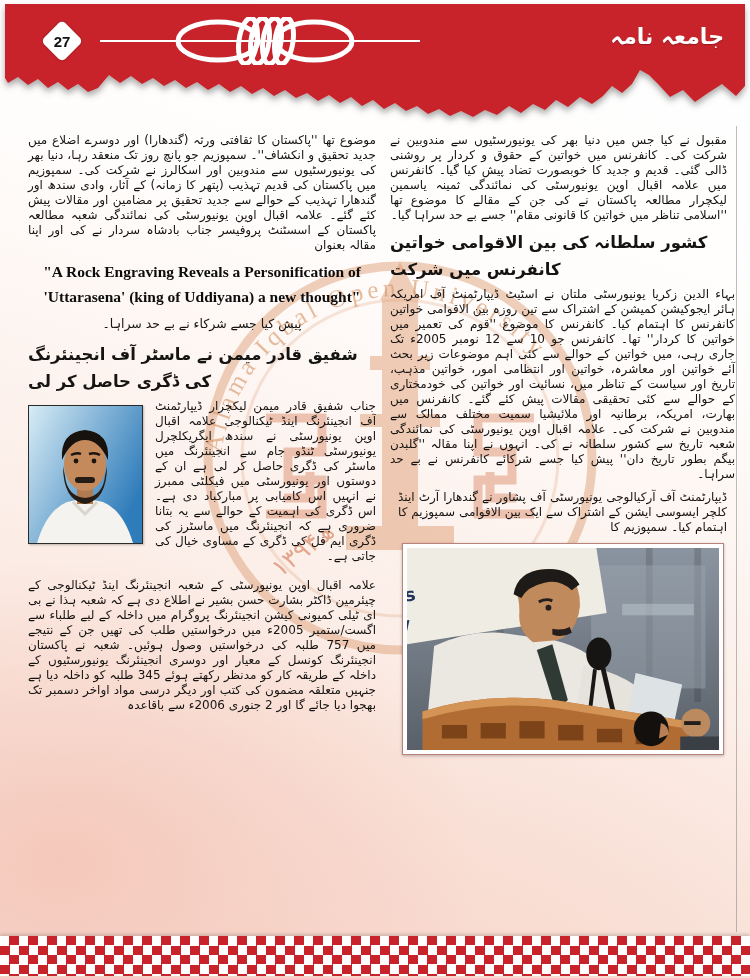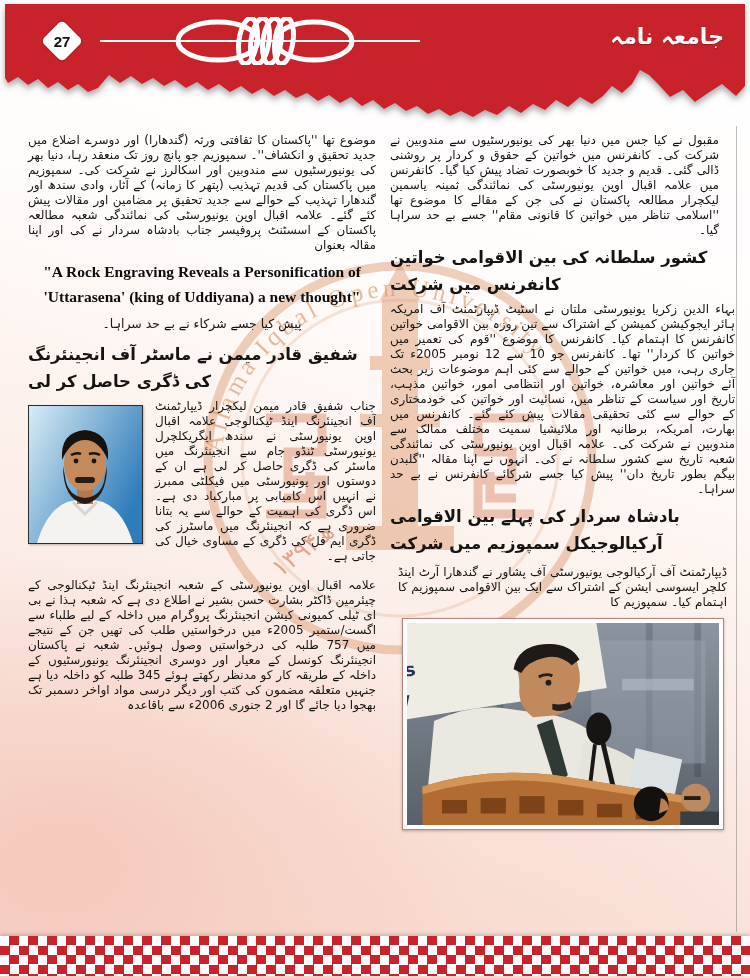--- a/index.html
+++ b/index.html
@@ -119,27 +119,26 @@
     </defs>
     <text font-family="Liberation Serif, serif" font-size="25" letter-spacing="4" fill="#d79a6d" opacity="0.65">
       <textPath href="#sealArc" startOffset="4%">Allama Iqbal Open University</textPath>
     </text>
   </svg>
 
   <div class="edge-line"></div>
 
   <div class="col col-right">
 
-    <p class="urdu" style="margin:0 16px 4px 0">مقبول نے کیا جس میں دنیا بھر کی یونیورسٹیوں سے مندوبین نے شرکت کی۔ کانفرنس میں خواتین کے حقوق و کردار پر روشنی ڈالی گئی۔ قدیم و جدید کا خوبصورت تضاد پیش کیا گیا۔ کانفرنس میں علامہ اقبال اوپن یونیورسٹی کی نمائندگی ثمینہ یاسمین لیکچرار مطالعہ پاکستان نے کی جن کے مقالے کا موضوع تھا ''اسلامی تناظر میں خواتین کا قانونی مقام'' جسے بے حد سراہا گیا۔</p>
+    <p class="urdu" style="margin:0 8px 4px 0">مقبول نے کیا جس میں دنیا بھر کی یونیورسٹیوں سے مندوبین نے شرکت کی۔ کانفرنس میں خواتین کے حقوق و کردار پر روشنی ڈالی گئی۔ قدیم و جدید کا خوبصورت تضاد پیش کیا گیا۔ کانفرنس میں علامہ اقبال اوپن یونیورسٹی کی نمائندگی ثمینہ یاسمین لیکچرار مطالعہ پاکستان نے کی جن کے مقالے کا موضوع تھا ''اسلامی تناظر میں خواتین کا قانونی مقام'' جسے بے حد سراہا گیا۔</p>
 
     <div class="urdu-head">کشور سلطانہ کی بین الاقوامی خواتین کانفرنس میں شرکت</div>
 
     <p class="urdu" style="margin:0 0 4px 0">بہاء الدین زکریا یونیورسٹی ملتان نے اسٹیٹ ڈیپارٹمنٹ آف امریکہ ہائر ایجوکیشن کمیشن کے اشتراک سے تین روزہ بین الاقوامی خواتین کانفرنس کا اہتمام کیا۔ کانفرنس کا موضوع ''قوم کی تعمیر میں خواتین کا کردار'' تھا۔ کانفرنس جو 10 سے 12 نومبر 2005ء تک جاری رہی، میں خواتین کے حوالے سے کئی اہم موضوعات زیر بحث آئے خواتین اور معاشرہ، خواتین اور انتظامی امور، خواتین مذہب، تاریخ اور سیاست کے تناظر میں، نسائیت اور خواتین کی خودمختاری کے حوالے سے کئی تحقیقی مقالات پیش کئے گئے۔ کانفرنس میں بھارت، امریکہ، برطانیہ اور ملائیشیا سمیت مختلف ممالک سے مندوبین نے شرکت کی۔ علامہ اقبال اوپن یونیورسٹی کی نمائندگی شعبہ تاریخ سے کشور سلطانہ نے کی۔ انہوں نے اپنا مقالہ ''گلبدن بیگم بطور تاریخ دان'' پیش کیا جسے شرکائے کانفرنس نے بے حد سراہا۔</p>
 
-    <div class="urdu-head">بادشاہ سردار کی پہلے بین الاقوامی آرکیالوجیکل سمپوزیم میں شرکت</div>
 
     <p class="urdu" style="margin:8px">ڈیپارٹمنٹ آف آرکیالوجی یونیورسٹی آف پشاور نے گندھارا آرٹ اینڈ کلچر ایسوسی ایشن کے اشتراک سے ایک بین الاقوامی سمپوزیم کا اہتمام کیا۔ سمپوزیم کا</p>
 
     <div class="photo-frame">
       <svg viewBox="0 0 322 210" preserveAspectRatio="none">
         <defs>
           <linearGradient id="gcurtain" x1="0" y1="0" x2="0" y2="1">
             <stop offset="0" stop-color="#8b95a1"></stop>
               <stop offset="1" stop-color="#596069"></stop>
           </linearGradient>

